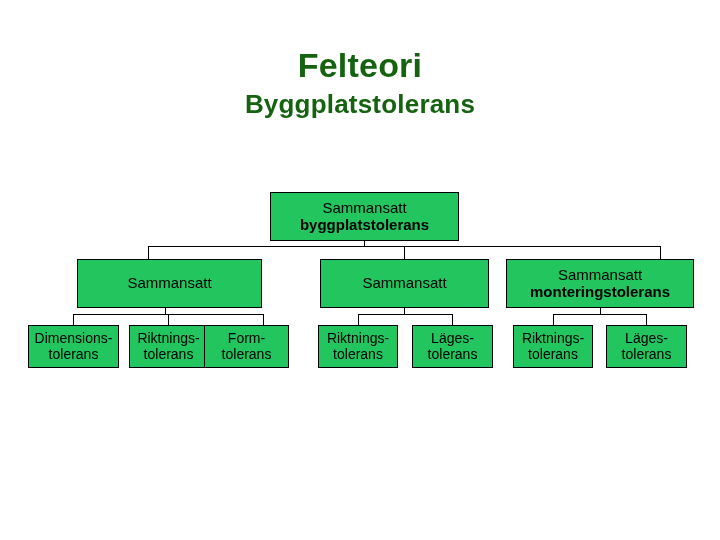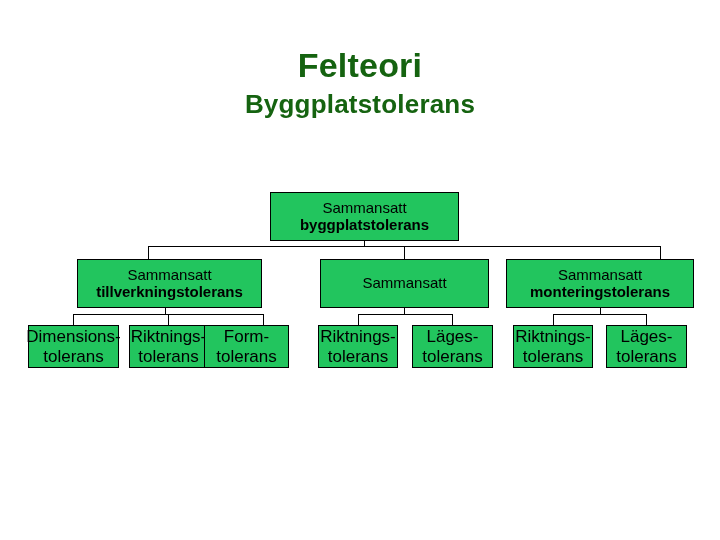--- a/index.html
+++ b/index.html
@@ -60,21 +60,21 @@
   }
   .node .l2 {
     display: block;
     font-weight: bold;
   }
   .node-lvl1, .node-lvl2 {
     font-size: 15px;
     line-height: 1.12;
   }
   .node-lvl3 {
-    font-size: 17px;
+    font-size: 14px;
     line-height: 1.14;
   }
   .node-lvl3 .l1,
   .node-lvl3 .l2 {
     font-weight: normal;
   }
 
   
   .conn {
     position: absolute;
@@ -114,21 +114,20 @@
   <div class="conn conn-v" style="left:553px; top:314px; height:11px;"></div>
   <div class="conn conn-v" style="left:646px; top:314px; height:11px;"></div>
 
   <div class="node node-lvl1" style="left:270px; top:192px; width:189px; height:49px;">
     <span class="l1">Sammansatt</span>
     <span class="l2">byggplatstolerans</span>
   </div>
 
   <div class="node node-lvl2" style="left:77px; top:259px; width:185px; height:49px;">
     <span class="l1">Sammansatt</span>
-    <span class="l2">tillverkningstolerans</span>
   </div>
 
   <div class="node node-lvl2" style="left:320px; top:259px; width:169px; height:49px;">
     <span class="l1">Sammansatt</span>
   </div>
 
   <div class="node node-lvl2" style="left:506px; top:259px; width:188px; height:49px;">
     <span class="l1">Sammansatt</span>
     <span class="l2">monteringstolerans</span>
   </div>

